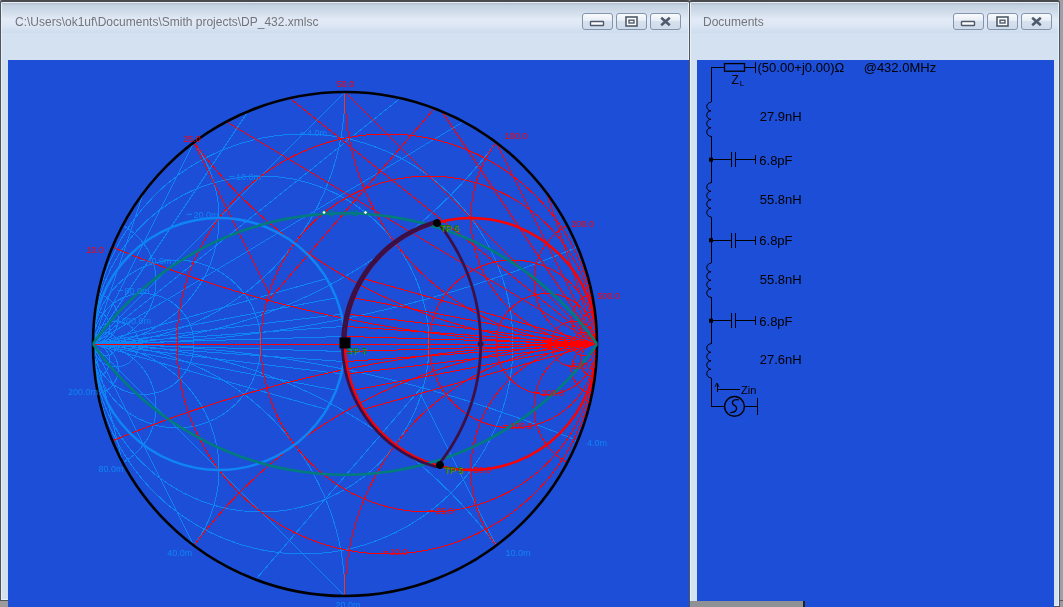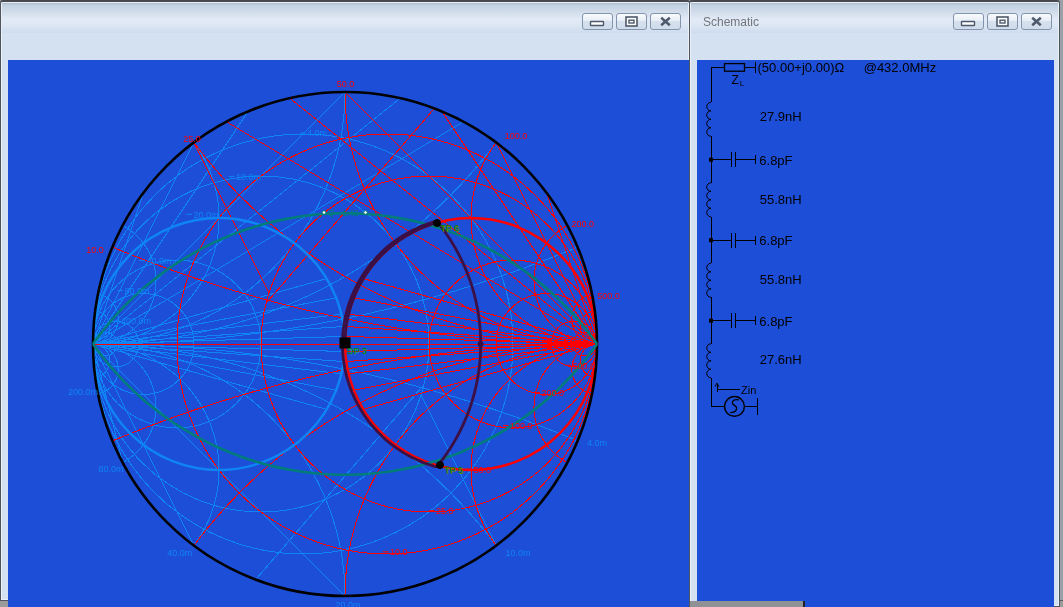--- a/index.html
+++ b/index.html
@@ -11,20 +11,21 @@
 .btn { position:absolute; top:11px; width:31px; height:17px; border:1px solid #8295ad;
         border-radius:3px;
         background:linear-gradient(to bottom,#f9fbfd 0%,#e8eef6 45%,#d7e1ee 50%,#cfdbea 100%); }
 .content { position:absolute; background:#1d4ed8;margin-top:29px; }
 </style></head><body>
 
 <div style="position:absolute;left:0;top:600px;width:1063px;height:7px;background:#9b9b9b;border-top:1px solid #5a5a5a"></div>
 
 <div class="win" style="left:0;top:0;width:690px;height:601px">
   <div class="tbar"></div>
+  <div class="ttext" style="left:14px">C:\Users\ok1uf\Documents\Smith projects\DP_432.xmlsc</div>
   <div class="btn" style="left:581px"><svg width="29" height="15">
         <rect x="7.5" y="7.5" width="13" height="4" fill="#fdfdfd" stroke="#4e5a6b" stroke-width="1.4" rx="0.5"></rect>
       </svg></div>
   <div class="btn" style="left:615px"><svg width="29" height="15">
         <rect x="9" y="3" width="11" height="9" fill="#fdfdfd" stroke="#4e5a6b" stroke-width="1.6"></rect>
         <rect x="12" y="6.2" width="5" height="2.8" fill="none" stroke="#4e5a6b" stroke-width="1.4"></rect>
       </svg></div>
   <div class="btn" style="left:649px"><svg width="29" height="15">
         <path d="M10.2,3.8 L18.8,11.2 M18.8,3.8 L10.2,11.2" stroke="#4e5a6b" stroke-width="2.5"></path>
       </svg></div>
@@ -167,21 +168,21 @@
         <text x="441" y="202.5" fill="#7e8c00" font-size="9" text-anchor="start" font-weight="normal">TP 6</text>
         <text x="440" y="201.5" fill="#008000" font-size="9" text-anchor="start" font-weight="normal">TP 6</text>
         <text x="445" y="444.5" fill="#7e8c00" font-size="9" text-anchor="start" font-weight="normal">TP 5</text>
         <text x="444" y="443.5" fill="#008000" font-size="9" text-anchor="start" font-weight="normal">TP 5</text>
       </svg>
     </div>
 </div>
 
 <div class="win" style="left:689px;top:0;width:371px;height:607px">
   <div class="tbar"></div>
-  <div class="ttext" style="left:13px">Schematic</div>
+  <div class="ttext" style="left:13px">Documents</div>
   <div class="btn" style="left:263px"><svg width="29" height="15">
         <rect x="7.5" y="7.5" width="13" height="4" fill="#fdfdfd" stroke="#4e5a6b" stroke-width="1.4" rx="0.5"></rect>
       </svg></div>
   <div class="btn" style="left:297px"><svg width="29" height="15">
         <rect x="9" y="3" width="11" height="9" fill="#fdfdfd" stroke="#4e5a6b" stroke-width="1.6"></rect>
         <rect x="12" y="6.2" width="5" height="2.8" fill="none" stroke="#4e5a6b" stroke-width="1.4"></rect>
       </svg></div>
   <div class="btn" style="left:331px"><svg width="29" height="15">
         <path d="M10.2,3.8 L18.8,11.2 M18.8,3.8 L10.2,11.2" stroke="#4e5a6b" stroke-width="2.5"></path>
       </svg></div>

